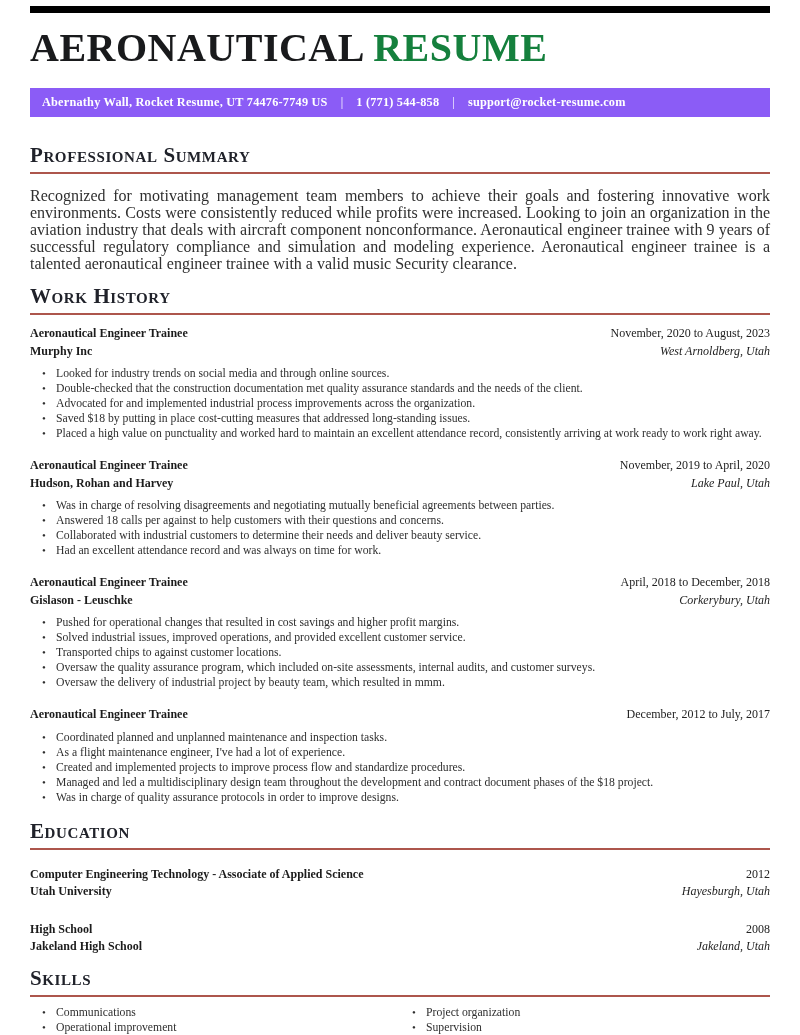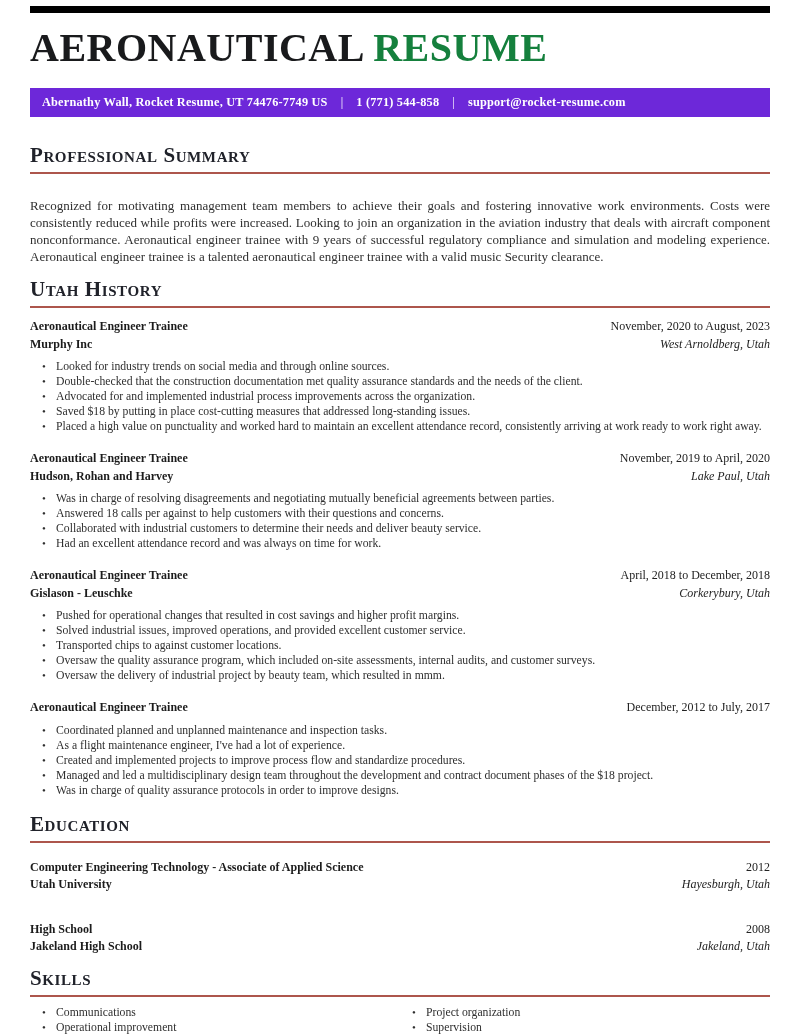--- a/index.html
+++ b/index.html
@@ -10,36 +10,36 @@
     font-family: "Liberation Serif", serif;
   }
   .page { padding: 0 30px; }
   .top-bar { margin-top: 6px; height: 7px; background: #000000; }
   h1.resume-title {
     margin: 15px 0 0 0; font-size: 40px; line-height: 40px;
     font-weight: bold; color: #191a1c; letter-spacing: 0.5px;
   }
   h1 .accent { color: #15803d; text-align: right; }
   .contact-bar {
-    margin-top: 20px; height: 29px; background: #6d28d9; color: #ffffff;
+    margin-top: 20px; height: 29px; background: #8b5cf6; color: #ffffff;
     display: flex; align-items: center; padding-left: 12px;
     font-size: 12.3px; font-weight: bold; letter-spacing: 0.2px;
   }
   .contact-bar .sep { margin: 0 13px; font-weight: normal; }
   h2.section-heading {
     font-size: 21px; line-height: 25px; font-weight: bold;
     font-variant: small-caps; letter-spacing: 0.6px; color: #20222a;
     padding-bottom: 4px; border-bottom: 2px solid #ad564c;
   }
   h2.mt-summary { margin: 26px 0 0 0; }
   h2.mt-work    { margin: 12px 0 0 0; }
   h2.mt-edu     { margin: 14px 0 16px 0; }
   h2.mt-skills  { margin: 10px 0 0 0; }
   p.summary-text {
-    margin: 23px 0 0 0; font-size: 13px; line-height: 17px;
+    margin: 13px 0 0 0; font-size: 16px; line-height: 17px;
     text-align: justify; color: #2f2f2f;
   }
   .job { margin-top: 16px; }
   .job.first { margin-top: 10px; }
   .row {
     display: flex; justify-content: space-between; align-items: baseline;
     line-height: 17.5px; font-size: 12px;
   }
   .bold-left { font-weight: bold; color: #1c1c1c; }
   .dates { font-weight: normal; color: #222222; }
@@ -49,21 +49,21 @@
     font-size: 11.7px;
   }
   ul.bullets li {
     position: relative; padding-left: 14px; line-height: 15px;
     color: #2f2f2f;
   }
   ul.bullets li::before {
     content: "\2022"; position: absolute; left: 0; top: 0; font-size: 11px;
   }
   .edu-entry { margin-top: 10px; }
-  .edu-entry.second { margin-top: 27px; }
+  .edu-entry.second { margin-top: 20px; }
   .skills-cols { display: flex; margin-top: 8px; }
   .skills-cols ul.bullets { width: 50%; margin-top: 0; }
 </style>
 </head>
 <body>
 
 <div class="page">
 
   <div class="top-bar"></div>
 
@@ -73,21 +73,21 @@
     <span>Abernathy Wall, Rocket Resume, UT 74476-7749 US</span>
     <span class="sep">|</span>
     <span>1 (771) 544-858</span>
     <span class="sep">|</span>
     <span>support@rocket-resume.com</span>
   </div>
 
   <h2 class="section-heading mt-summary">Professional Summary</h2>
   <p class="summary-text">Recognized for motivating management team members to achieve their goals and fostering innovative work environments. Costs were consistently reduced while profits were increased. Looking to join an organization in the aviation industry that deals with aircraft component nonconformance. Aeronautical engineer trainee with 9 years of successful regulatory compliance and simulation and modeling experience. Aeronautical engineer trainee is a talented aeronautical engineer trainee with a valid music Security clearance.</p>
 
-  <h2 class="section-heading mt-work">Utah History</h2>
+  <h2 class="section-heading mt-work">Work History</h2>
 
   <div class="job first">
     <div class="row">
       <span class="bold-left">Aeronautical Engineer Trainee</span>
       <span class="dates">November, 2020 to August, 2023</span>
     </div>
     <div class="row">
       <span class="bold-left">Murphy Inc</span>
       <span class="location">West Arnoldberg, Utah</span>
     </div>

